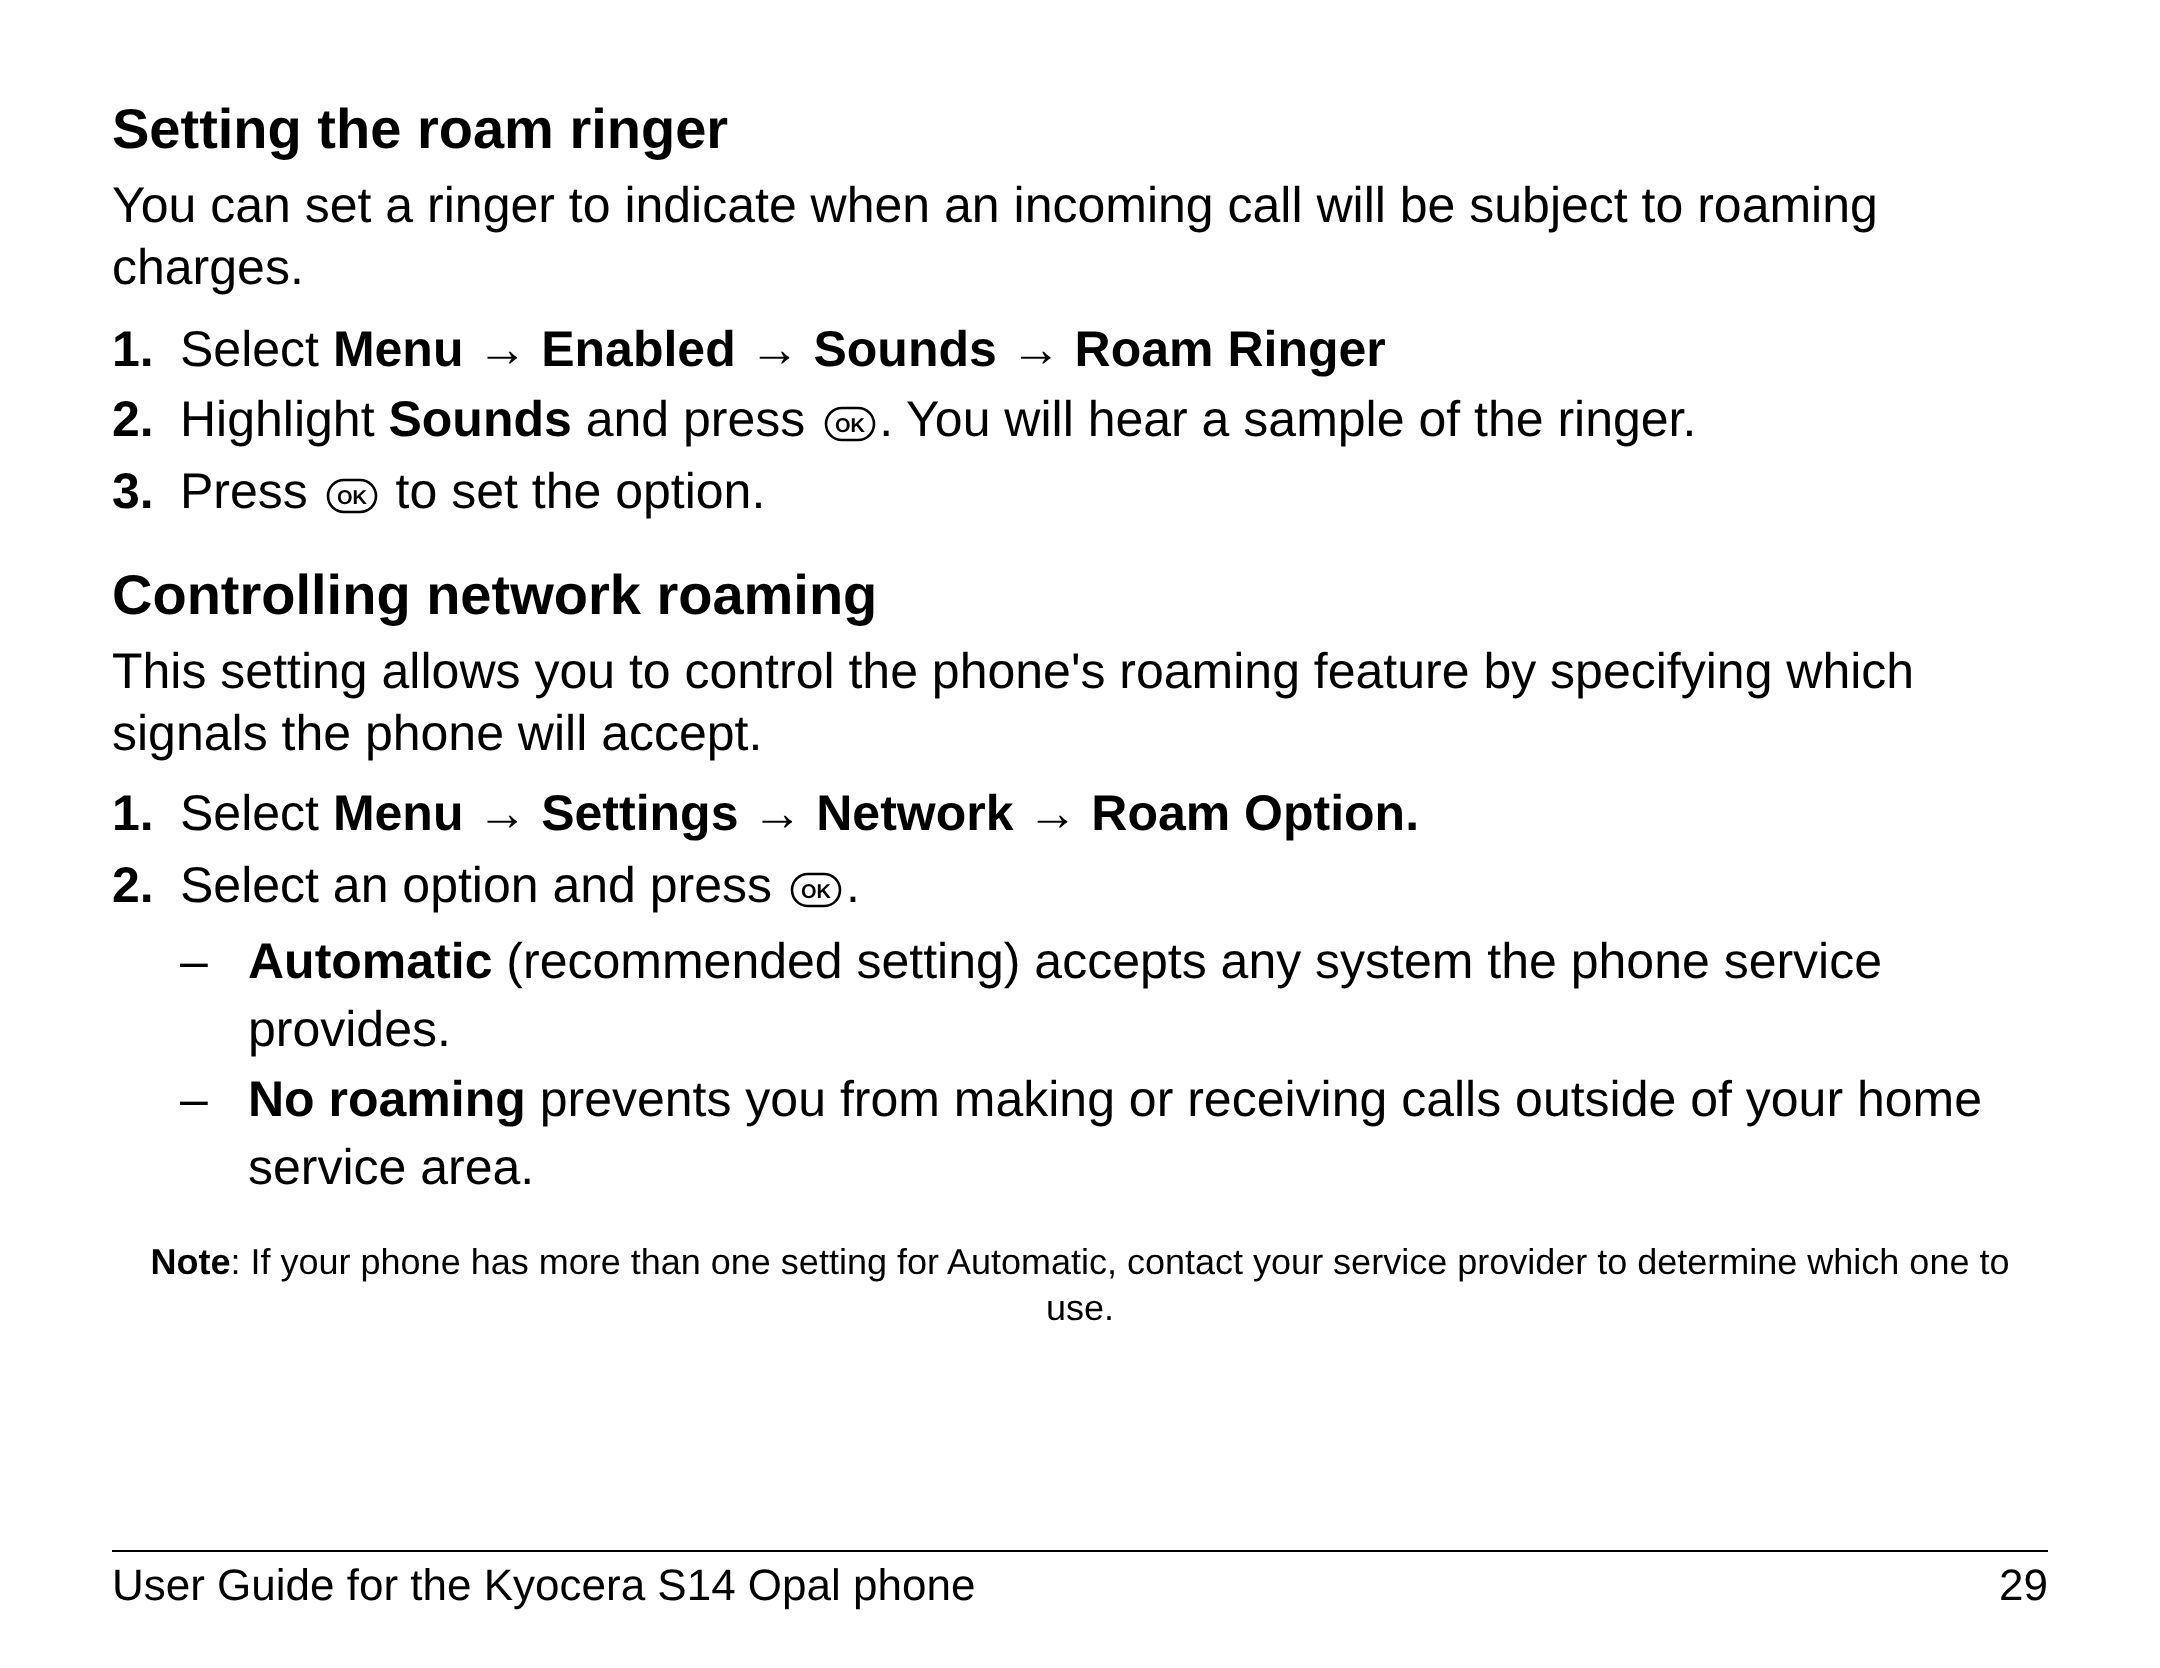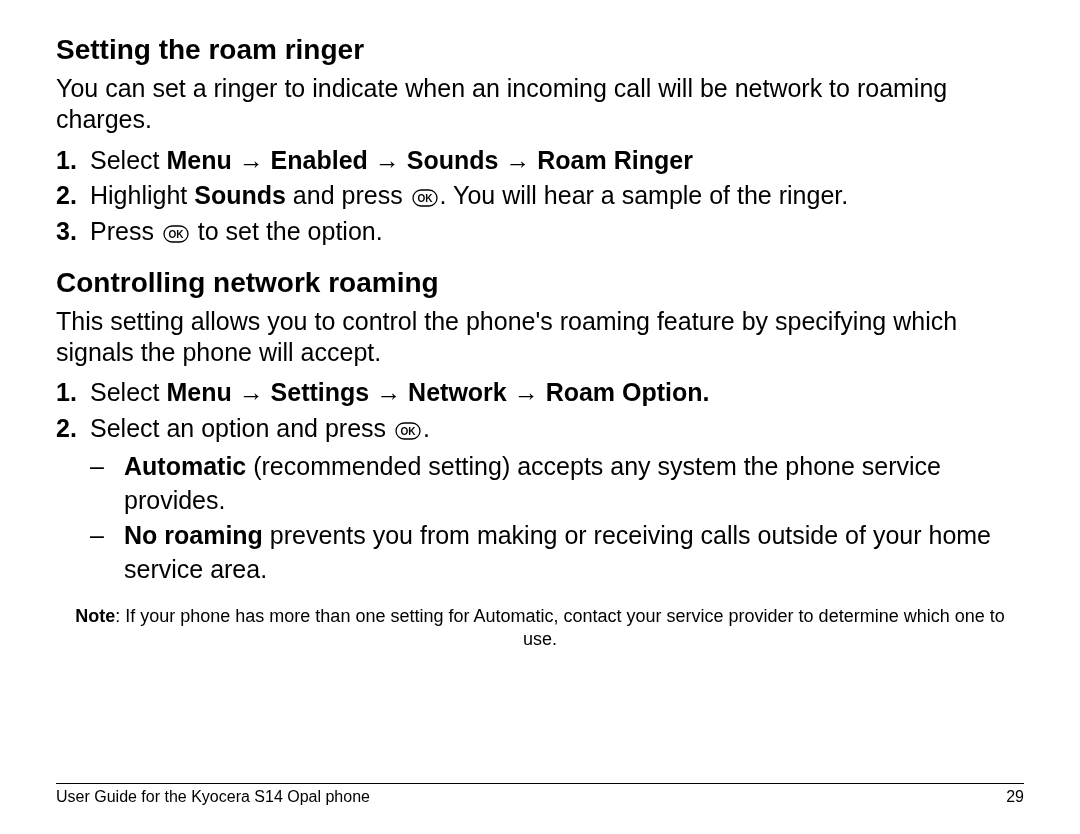--- a/index.html
+++ b/index.html
@@ -6,21 +6,21 @@
     margin: 0;
     padding: 0;
     background: #fff;
     width: 1080px;
     height: 834px;
     font-family: Arial, Helvetica, sans-serif;
     color: #000;
   }
   .page {
     box-sizing: border-box;
-    padding: 32px 56px 0 56px;
+    padding: 47px 56px 0 56px;
     width: 1080px;
     height: 834px;
     position: relative;
   }
   h2.section-heading {
     font-size: 28px;
     font-weight: bold;
     margin: 0 0 6px 0;
     line-height: 1.25;
   }
@@ -78,32 +78,32 @@
     bottom: 28px;
   }
   .footer hr {
     border: none;
     border-top: 1.5px solid #000;
     margin: 0 0 4px 0;
   }
   .footer-row {
     display: flex;
     justify-content: space-between;
-    font-size: 16px;
+    font-size: 22px;
   }
   .sec2 { margin-top: 20px; }
   .note-block { font-size: 18px; margin: 6px 0 0 0; line-height: 1.28; text-align: center; }
 </style>
 </head>
 <body>
 
 <div class="page">
 
   <h2 class="section-heading">Setting the roam ringer</h2>
-  <p class="body">You can set a ringer to indicate when an incoming call will be network to roaming charges.</p>
+  <p class="body">You can set a ringer to indicate when an incoming call will be subject to roaming charges.</p>
 
   <ol class="steps">
     <li>
       <span class="step-num">1.</span>
       <span class="step-content">
         <span>Select </span><span class="b">Menu → Enabled → Sounds → Roam Ringer</span>
       </span>
     </li>
     <li>
       <span class="step-num">2.</span>

